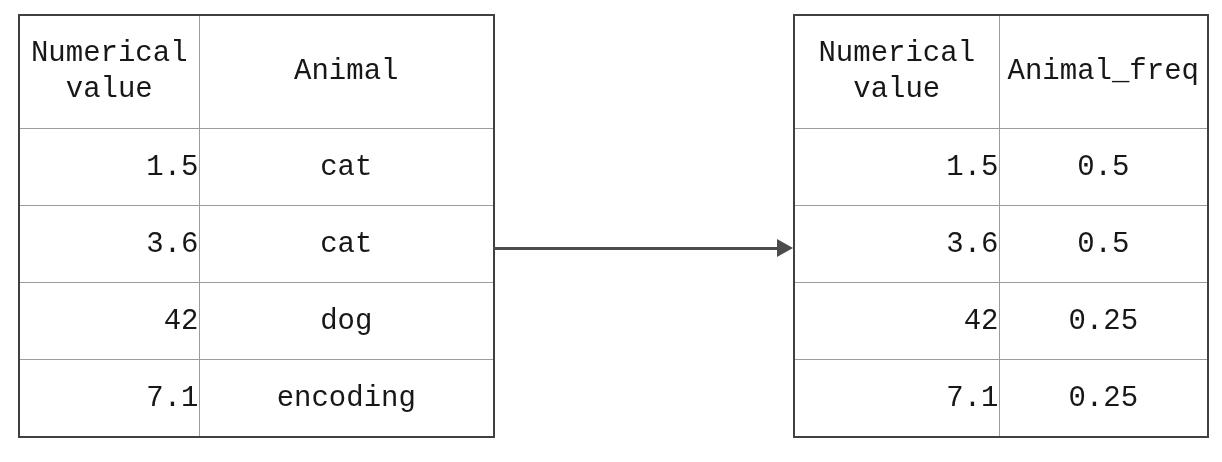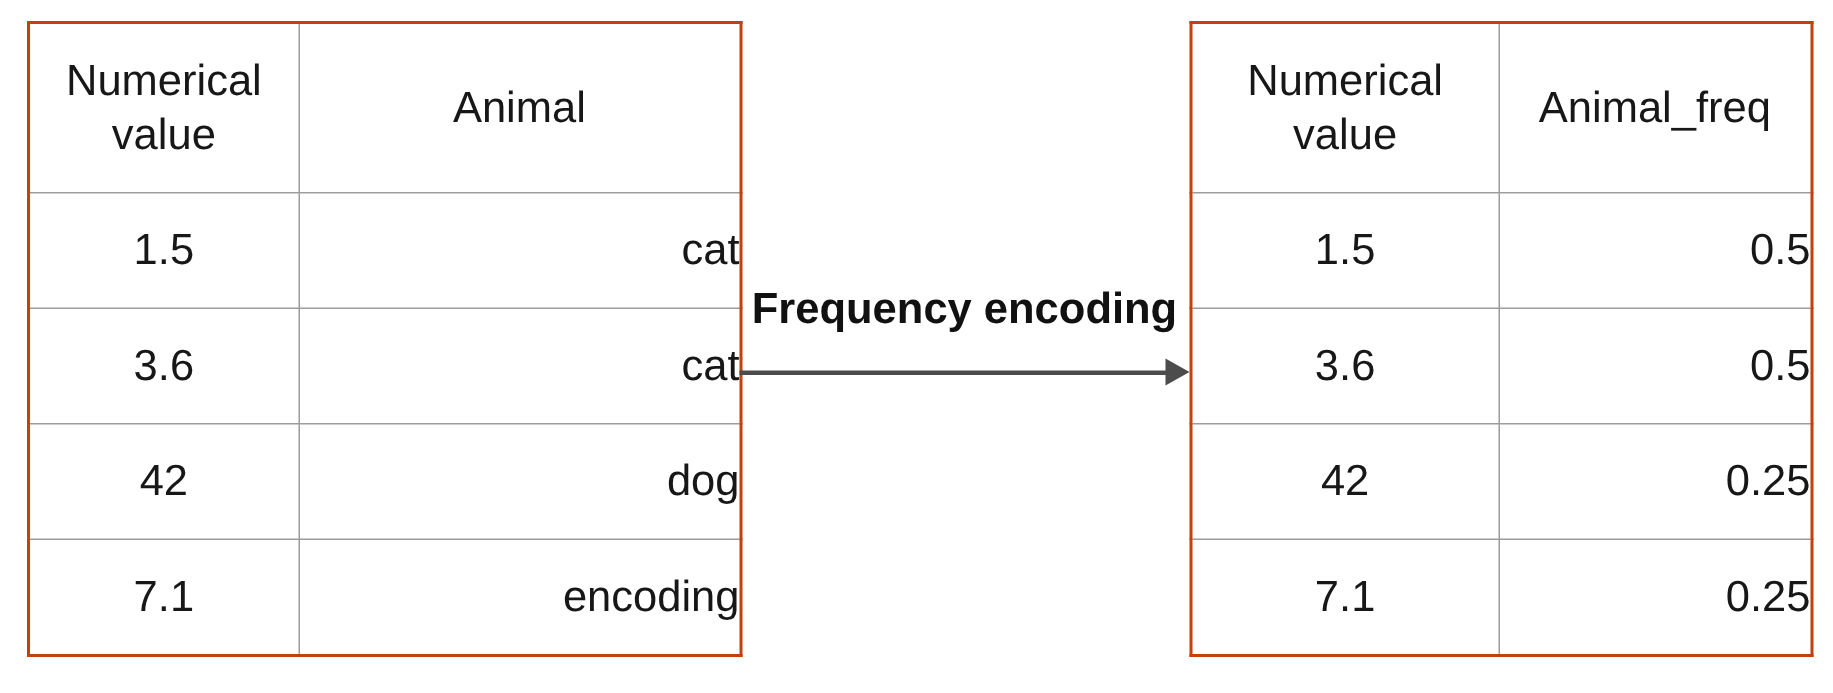--- a/index.html
+++ b/index.html
@@ -14,45 +14,46 @@
     background: #ffffff;
     font-family: "Liberation Sans", "DejaVu Sans", sans-serif;
     color: #171717;
     overflow: hidden;
   }
   table.tbl {
     position: absolute;
     border-collapse: collapse;
     table-layout: fixed;
     background: #ffffff;
-    border: 2px solid #c2410c;
+    border: 2px solid #404040;
+    font-family: Liberation Mono, monospace;
   }
   table.tbl th, table.tbl td {
     border: 1px solid #9c9c9c;
     font-size: 29px;
     font-weight: normal;
     color: #171717;
     vertical-align: middle;
     padding: 0;
     overflow: hidden;
   }
   table.tbl th {
     height: 112px;
     text-align: center;
     line-height: 1.25;
     padding: 0 4px;
   }
   table.tbl td {
     height: 76px;
   }
   td.num {
-    text-align: center;
+    text-align: right;
   }
   td.txt {
-    text-align: right;
+    text-align: center;
     padding-left: 18px;
   }
   #left-table { left: 18px; top: 14px; }
   #left-table col.c1 { width: 180px; }
   #left-table col.c2 { width: 295px; }
   #right-table { left: 793px; top: 14px; }
   #right-table col.c1 { width: 205px; }
   #right-table col.c2 { width: 209px; }
 
   .transform-label {
@@ -112,21 +113,20 @@
         <td class="num">42</td>
         <td class="txt">dog</td>
       </tr>
       <tr>
         <td class="num">7.1</td>
         <td class="txt">encoding</td>
       </tr>
     </tbody>
   </table>
 
-  <div class="transform-label">Frequency encoding</div>
   <div class="arrow-shaft"></div>
   <div class="arrow-head"></div>
 
   <table class="tbl" id="right-table">
     <colgroup>
         <col class="c1">
         <col class="c2">
       </colgroup>
     <tbody>
       <tr>

